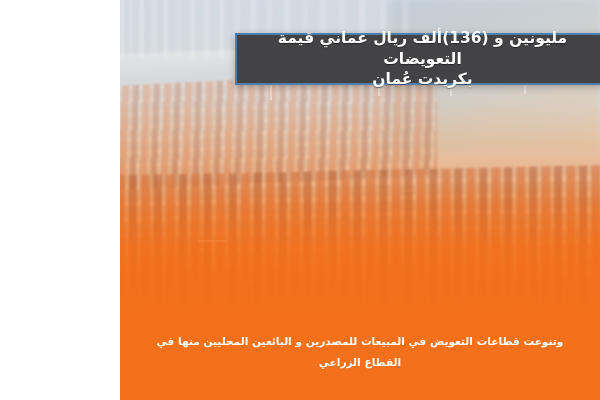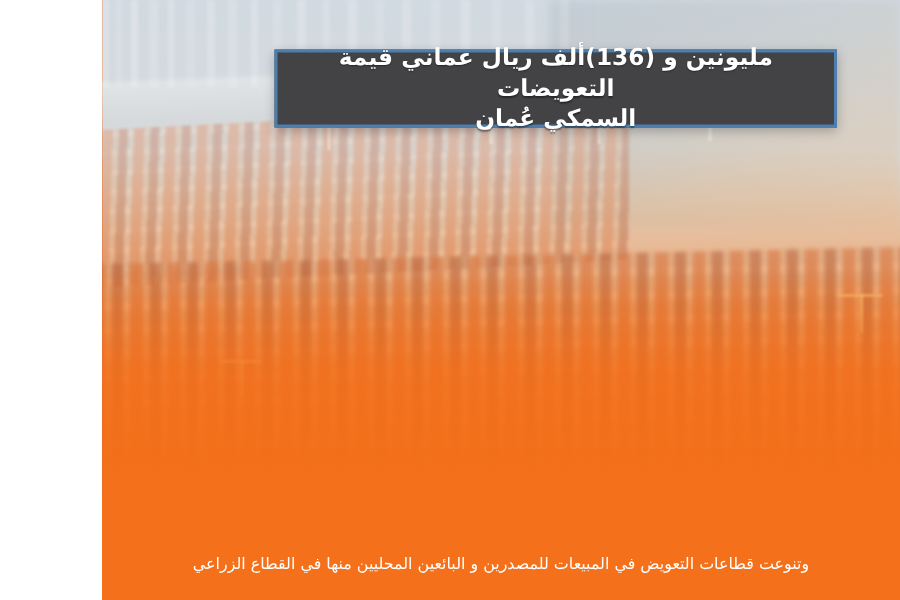--- a/index.html
+++ b/index.html
@@ -6,21 +6,21 @@
 
   html, body {
     width: 600px;
     height: 400px;
     overflow: hidden;
     font-family: "DejaVu Sans", "Liberation Sans", sans-serif;
   }
 
   #infographic {
     position: relative;
-    width: 532px;
+    width: 480px;
     height: 400px;
     background: #f4701a;
     overflow: hidden;
   }
 
   
   .photo {
     position: absolute;
     inset: 0 0 auto 0;
     height: 330px;
@@ -203,24 +203,23 @@
     position: absolute;
     left: 22px;
     right: 22px;
     top: 331px;
     text-align: center;
     direction: rtl;
   }
   .footer-line {
     color: #ffffff;
     font-size: 10.6px;
-    font-weight: normal;
+    font-weight: bold;
     line-height: 1.95;
     letter-spacing: .1px;
-    margin-top: 35px;
   }
 </style>
 </head>
 <body>
 
 <div id="infographic">
 
   <div class="photo">
     <div class="photo-base"></div>
     <div class="water"></div>
@@ -242,21 +241,21 @@
     <div class="crane" style="left:92px;top:240px;width:2px;height:24px;background:rgba(248,214,150,.6);"></div>
     <div class="crane" style="left:78px;top:240px;width:28px;height:2px;background:rgba(248,214,150,.6);"></div>
 
     <div class="photo-haze"></div>
     <div class="photo-fade"></div>
   </div>
 
   <div class="title-banner">
     <div class="title-text">
       <span>مليونين و (136)ألف ريال عماني قيمة التعويضات</span><br>
-      <span>السمكي عُمان</span>
+      <span>بكريدت عُمان</span>
     </div>
   </div>
 
   <div class="row">
 
     
 
     
 
     

